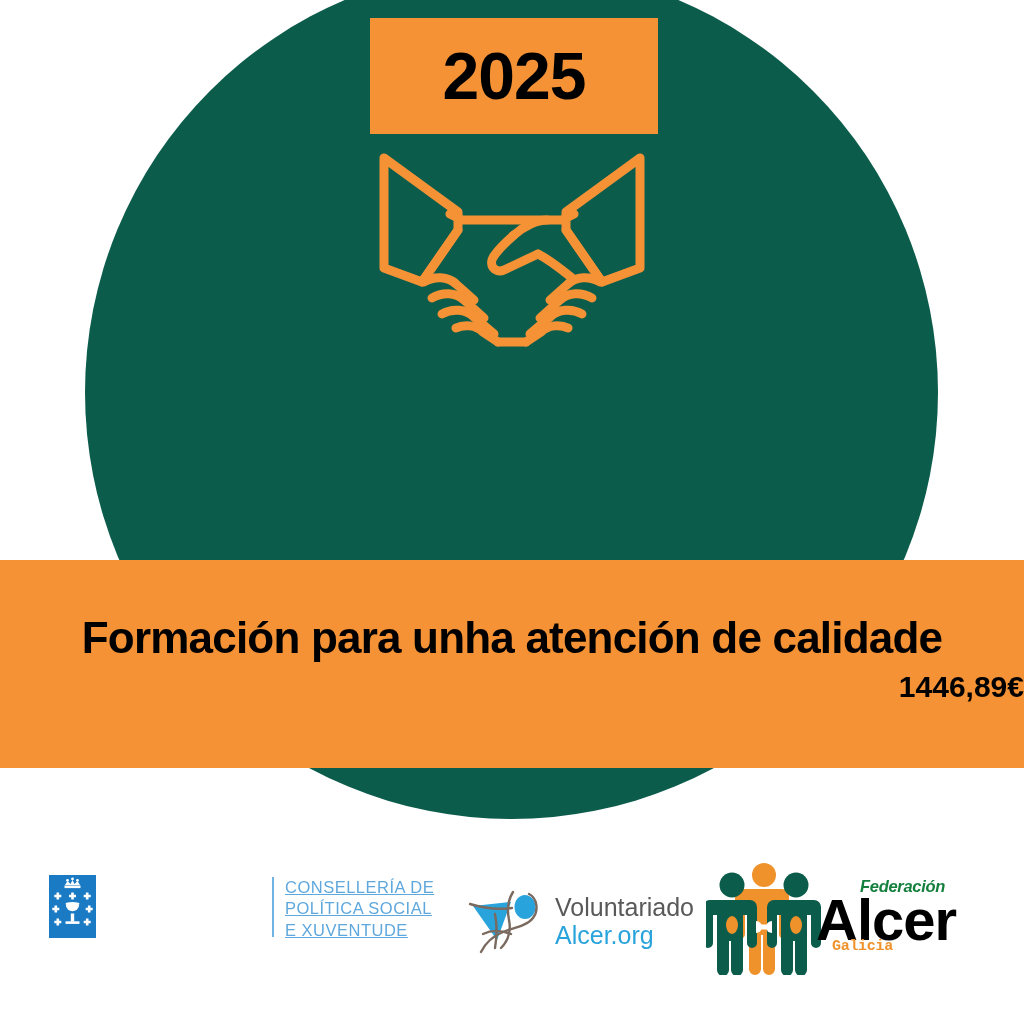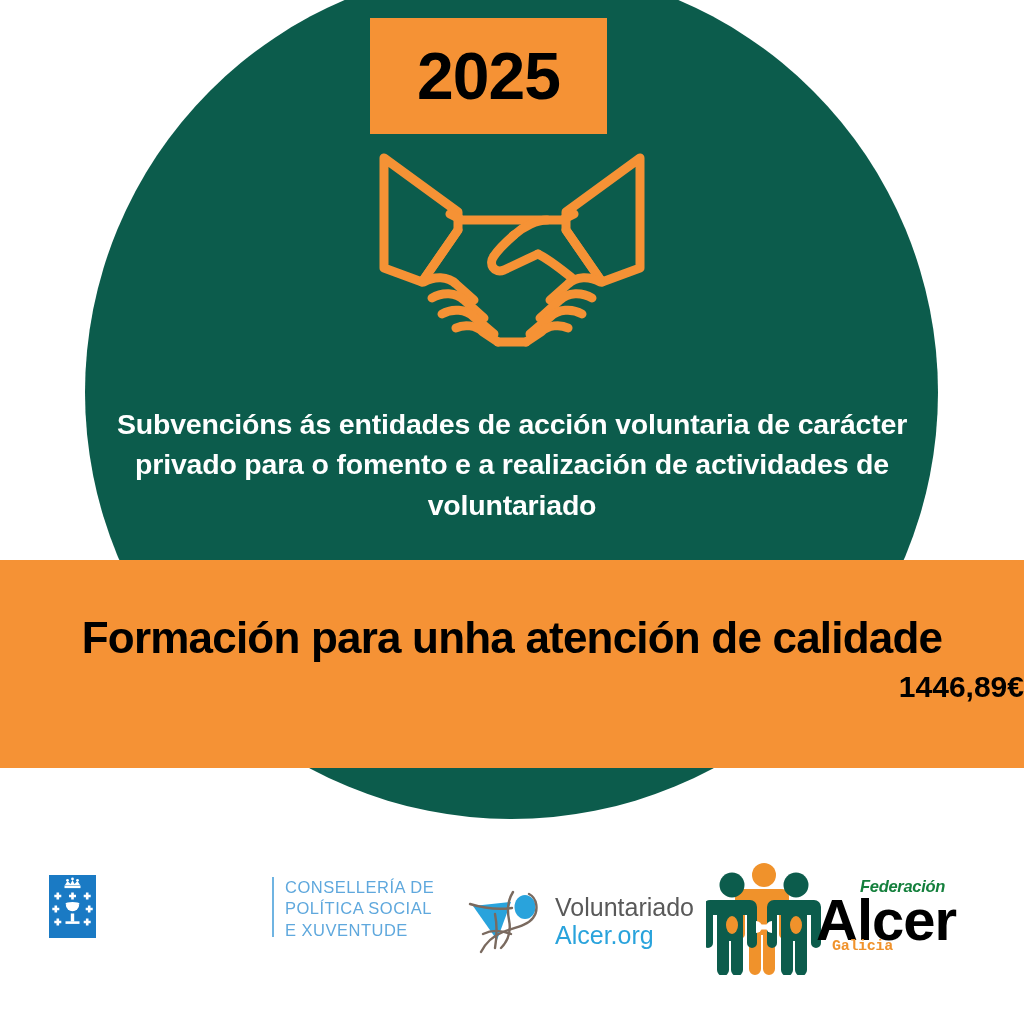--- a/index.html
+++ b/index.html
@@ -27,21 +27,21 @@
     height: 853px;
     border-radius: 50%;
     background: #0c5c4c;
   }
 
   
   .year-badge {
     position: absolute;
     left: 370px;
     top: 18px;
-    width: 237px;
+    width: 288px;
     height: 116px;
     background: #f59235;
     display: flex;
     align-items: center;
     justify-content: center;
     text-align: right;
   }
   .year-badge .year-text {
     font-family: "Liberation Sans", sans-serif;
     font-weight: bold;
@@ -159,20 +159,21 @@
   
   .logo-conselleria {
     position: absolute;
     left: 285px;
     top: 22px;
     color: #5fa8dd;
     font-family: "Liberation Sans", sans-serif;
     font-size: 16.5px;
     line-height: 1.30;
     letter-spacing: 0.5px;
+    text-decoration: underline;
   }
 
   
   .logo-voluntariado {
     position: absolute;
     left: 467px;
     top: 33px;
     display: flex;
     align-items: center;
     gap: 8px;
@@ -278,21 +279,20 @@
         <path d="M238 140 C228 134 214 134 206 142 L188 158"></path>
         <path d="M230 156 C220 150 206 150 198 158 L178 176"></path>
         <path d="M220 172 C210 166 196 167 188 175 L168 192"></path>
         <path d="M206 186 C198 182 186 183 179 190 L164 200"></path>
 
         <path d="M136 200 L164 200"></path>
       </g>
     </svg>
   </div>
 
-  <div class="circle-desc">Subvencións ás entidades de acción voluntaria de carácter privado para o fomento e a realización de actividades de voluntariado</div>
 
   <div class="orange-banner"></div>
   <div class="banner-title">Formación para unha atención de calidade</div>
   <div class="banner-amount">1446,89€</div>
 
   <div class="footer">
 
     <div class="logo-xunta">
       <div class="xunta-emblem">
         <svg viewBox="0 0 47 63" xmlns="http://www.w3.org/2000/svg">

